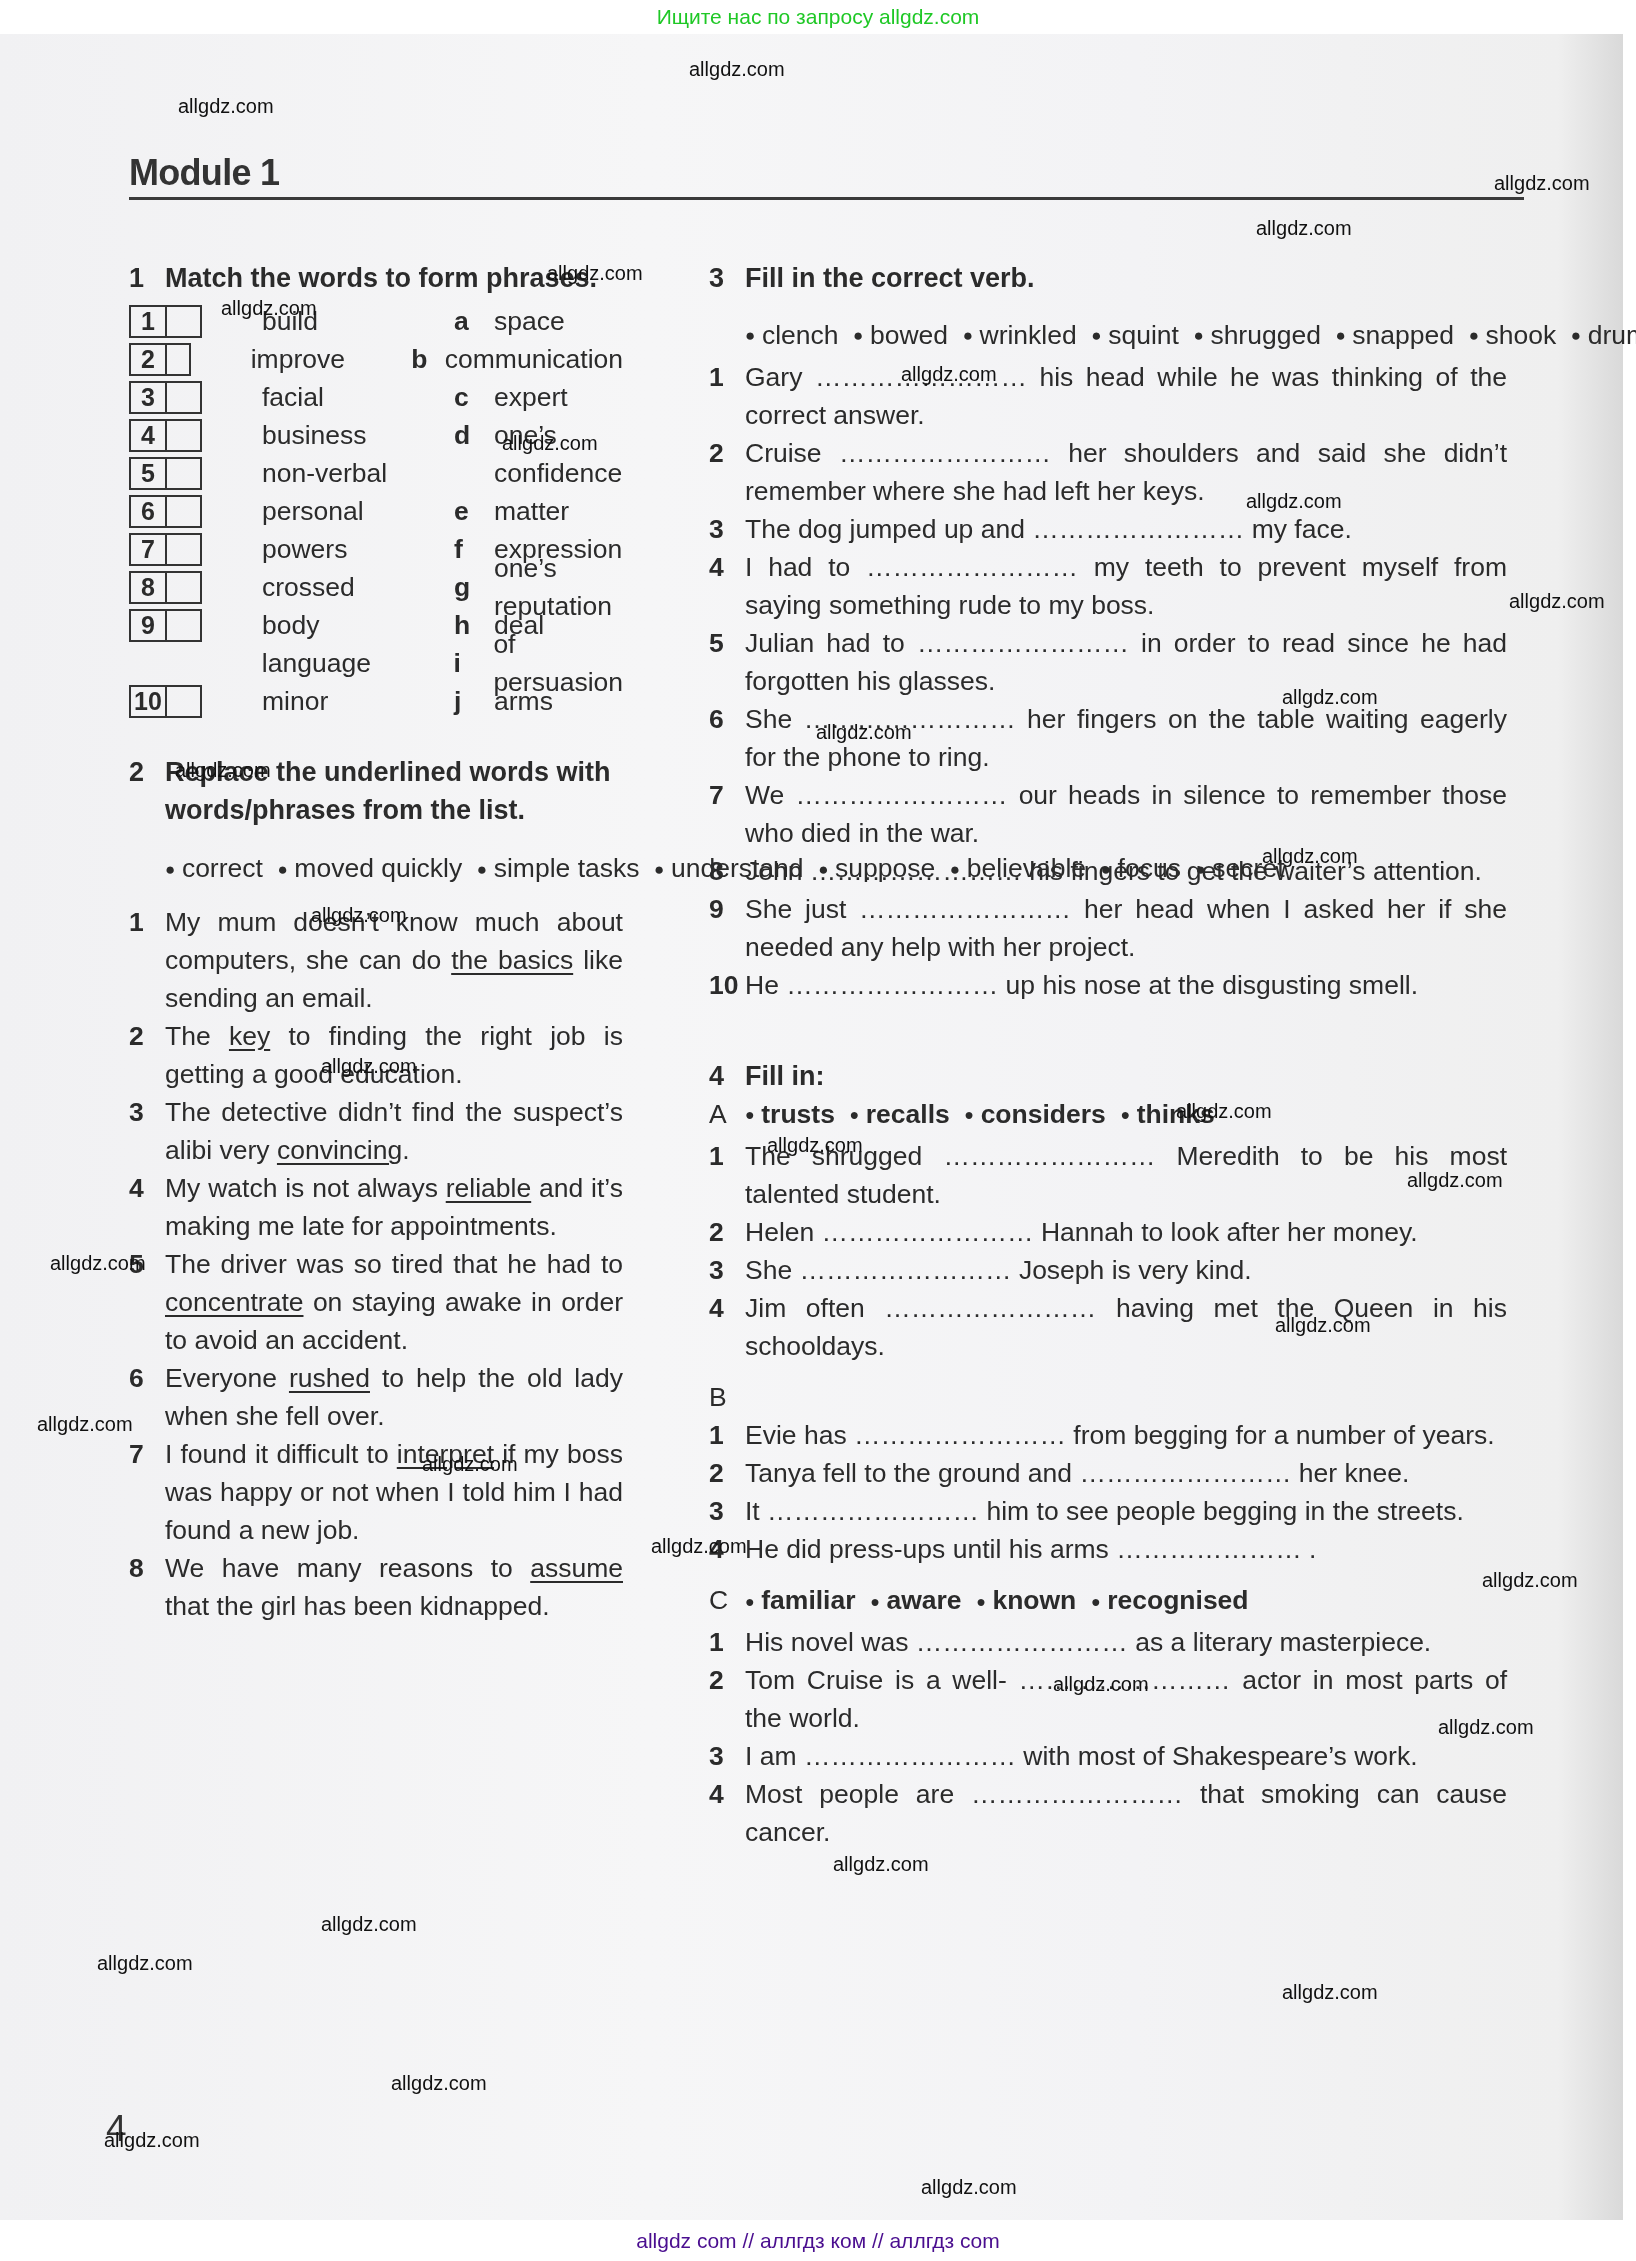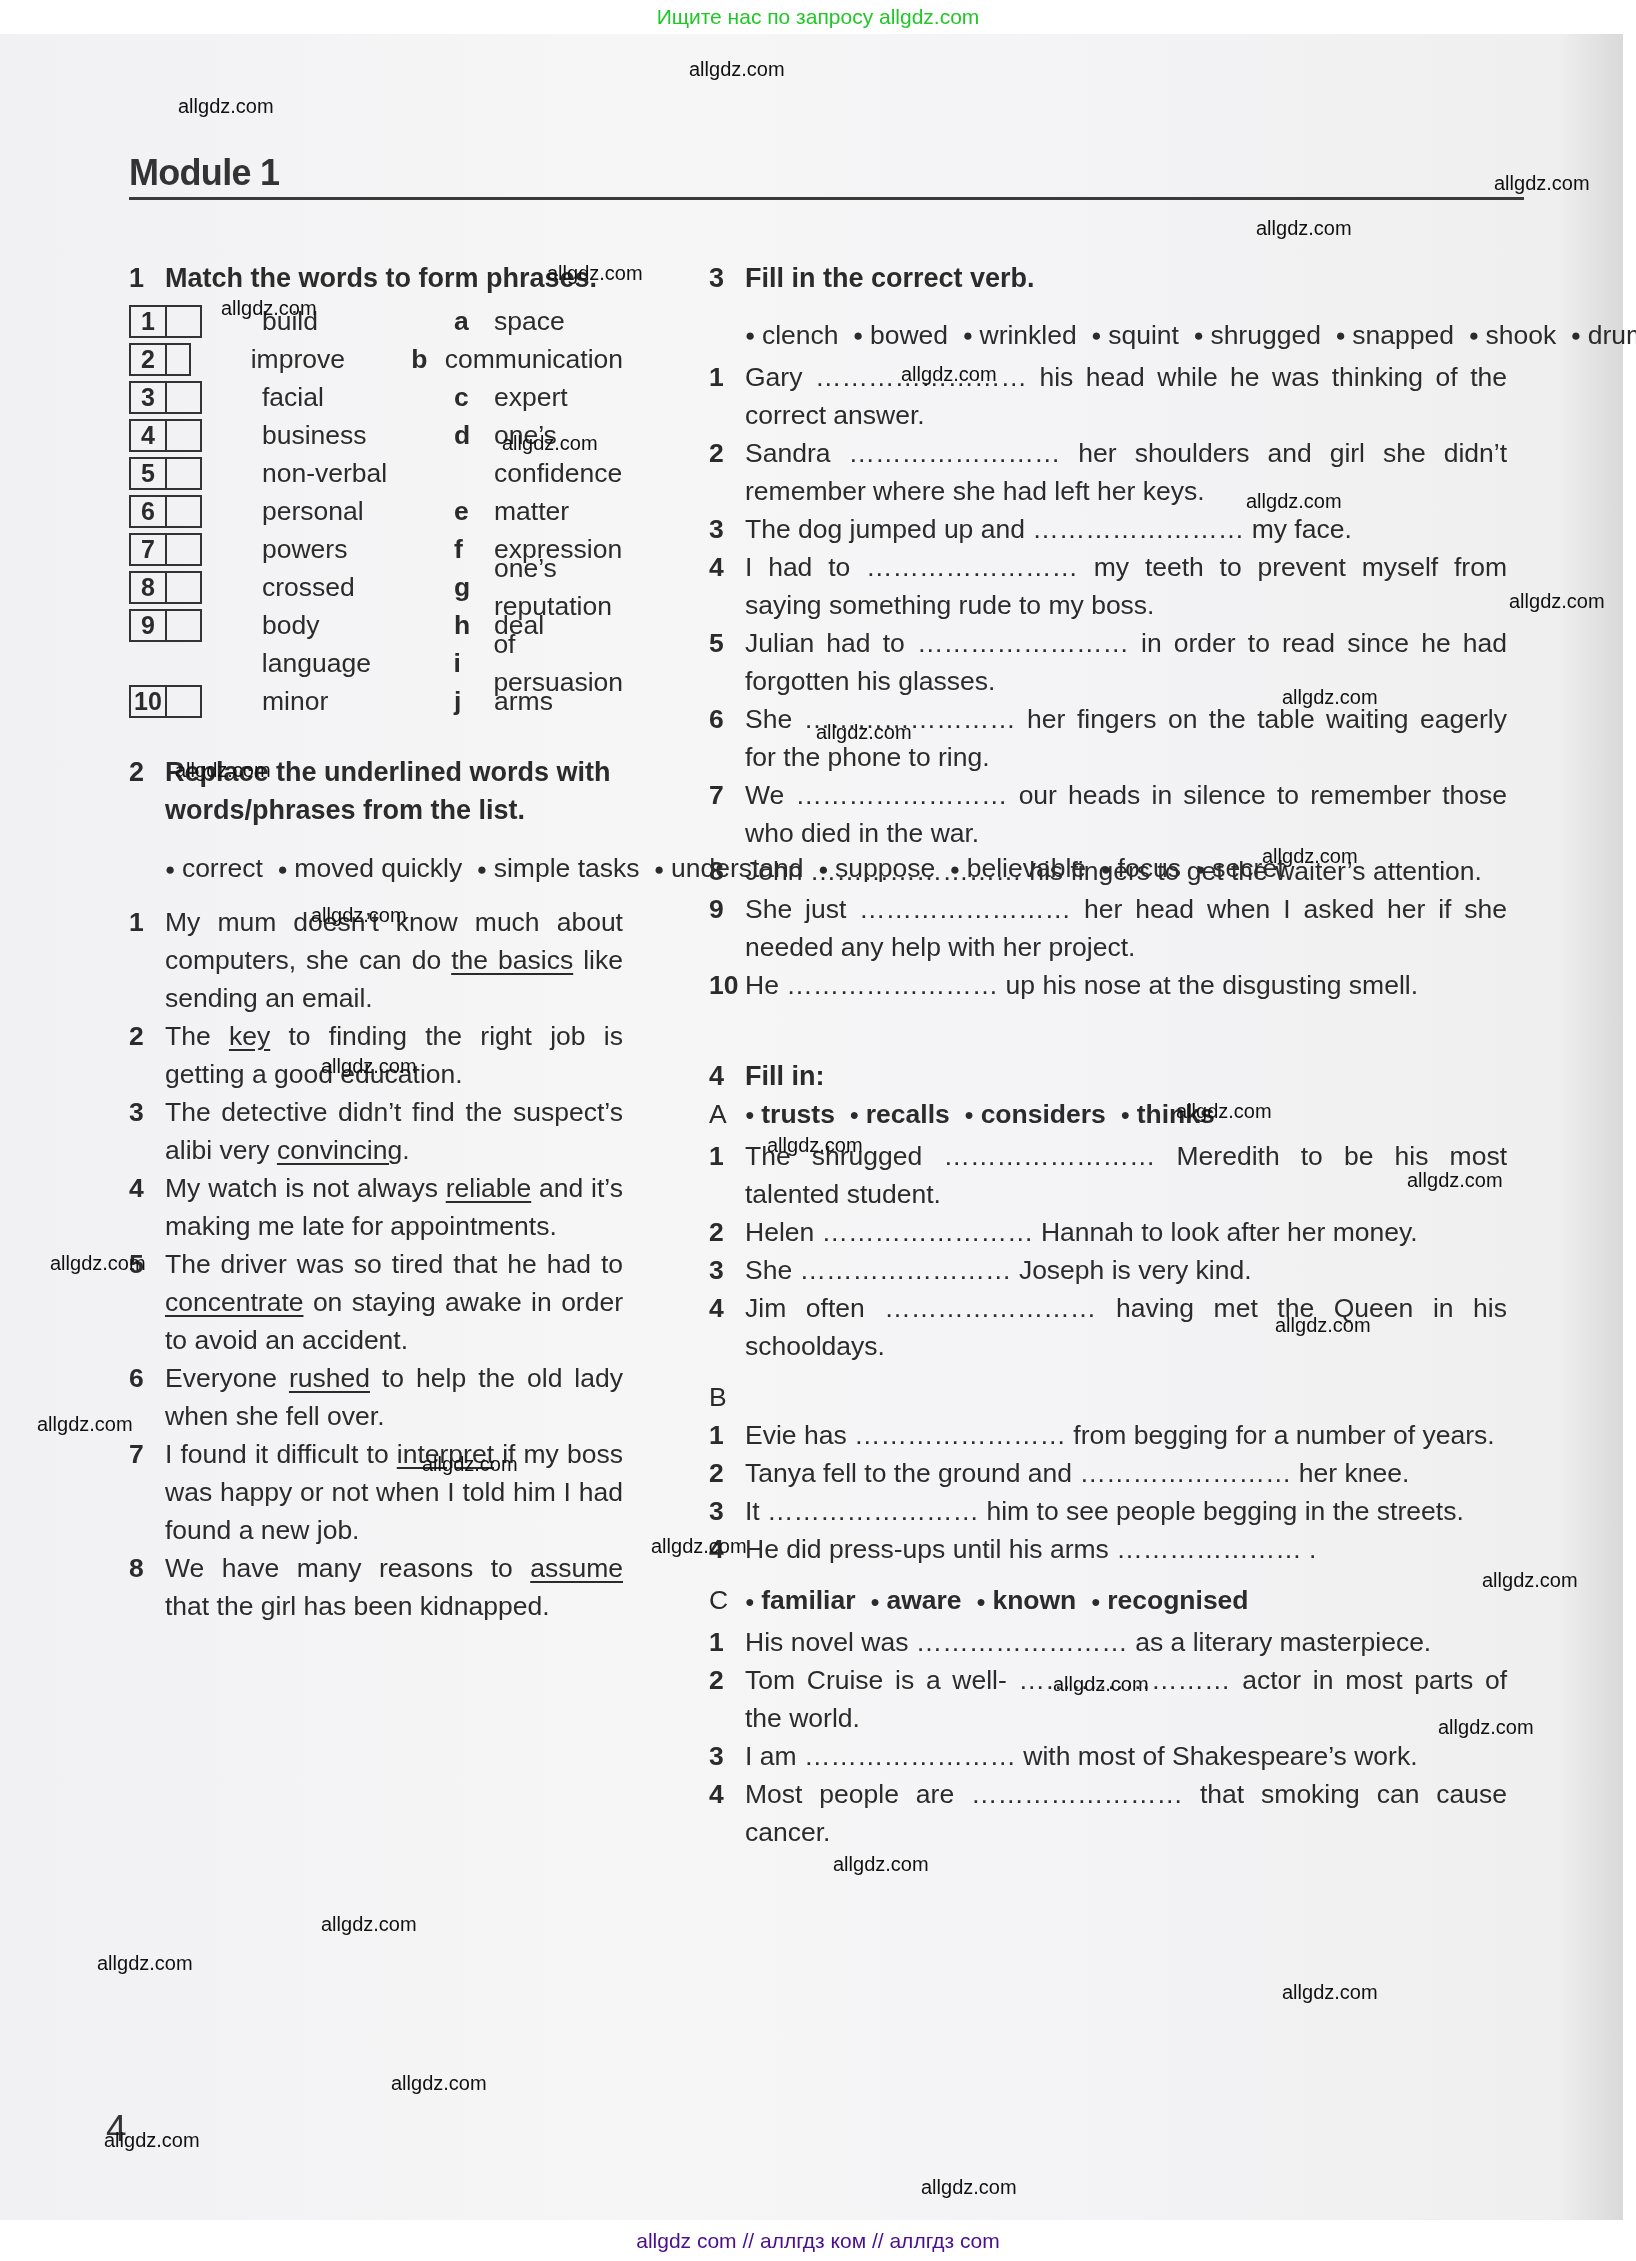--- a/index.html
+++ b/index.html
@@ -234,21 +234,21 @@
         <span class="ex-title">Fill in the correct verb.</span>
       </div>
       <div class="bullets" id="ex3-options" style="margin-top:18.6px;"><span class="bullet">clench</span><span class="bullet">bowed</span><span class="bullet">wrinkled</span><span class="bullet">squint</span><span class="bullet">shrugged</span><span class="bullet">snapped</span><span class="bullet">shook</span><span class="bullet">drummed</span></div>
       <div class="items" id="ex3-items" style="margin-top:0px;">
           <div class="item">
             <span class="inum">1</span>
             <span class="itext">Gary …………………… his head while he was thinking of the correct answer.</span>
           </div>
           <div class="item">
             <span class="inum">2</span>
-            <span class="itext">Sandra …………………… her shoulders and girl she didn’t remember where she had left her keys.</span>
+            <span class="itext">Cruise …………………… her shoulders and said she didn’t remember where she had left her keys.</span>
           </div>
           <div class="item">
             <span class="inum">3</span>
             <span class="itext">The dog jumped up and …………………… my face.</span>
           </div>
           <div class="item">
             <span class="inum">4</span>
             <span class="itext">I had to …………………… my teeth to prevent myself from saying something rude to my boss.</span>
           </div>
           <div class="item">

